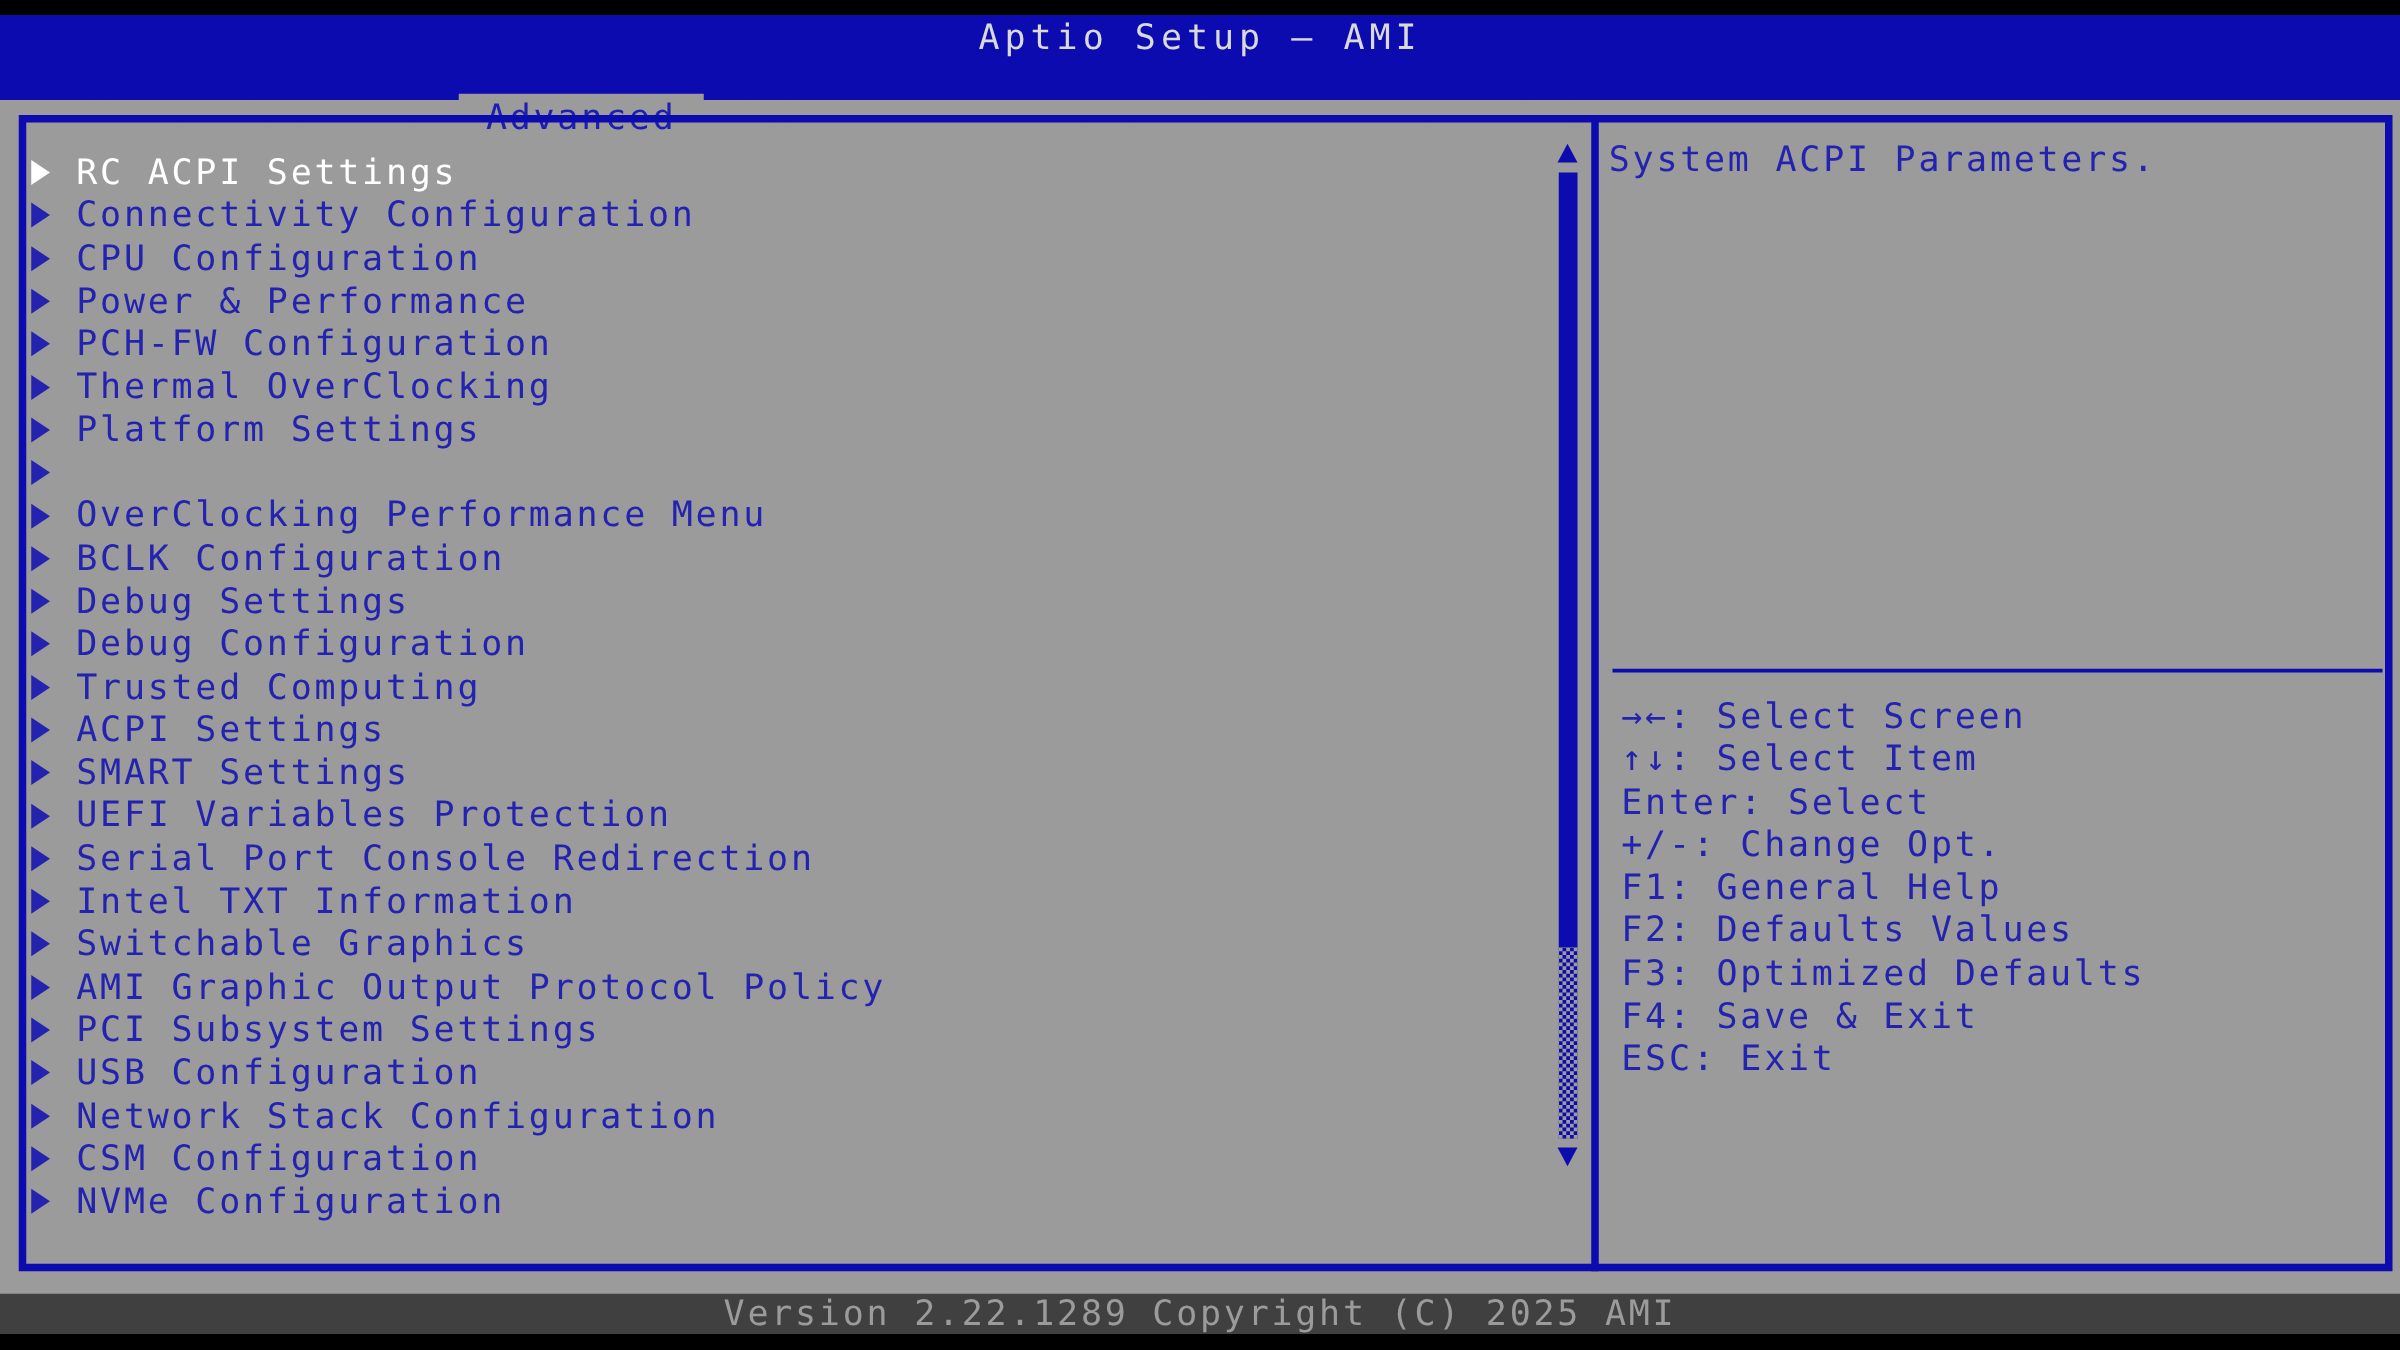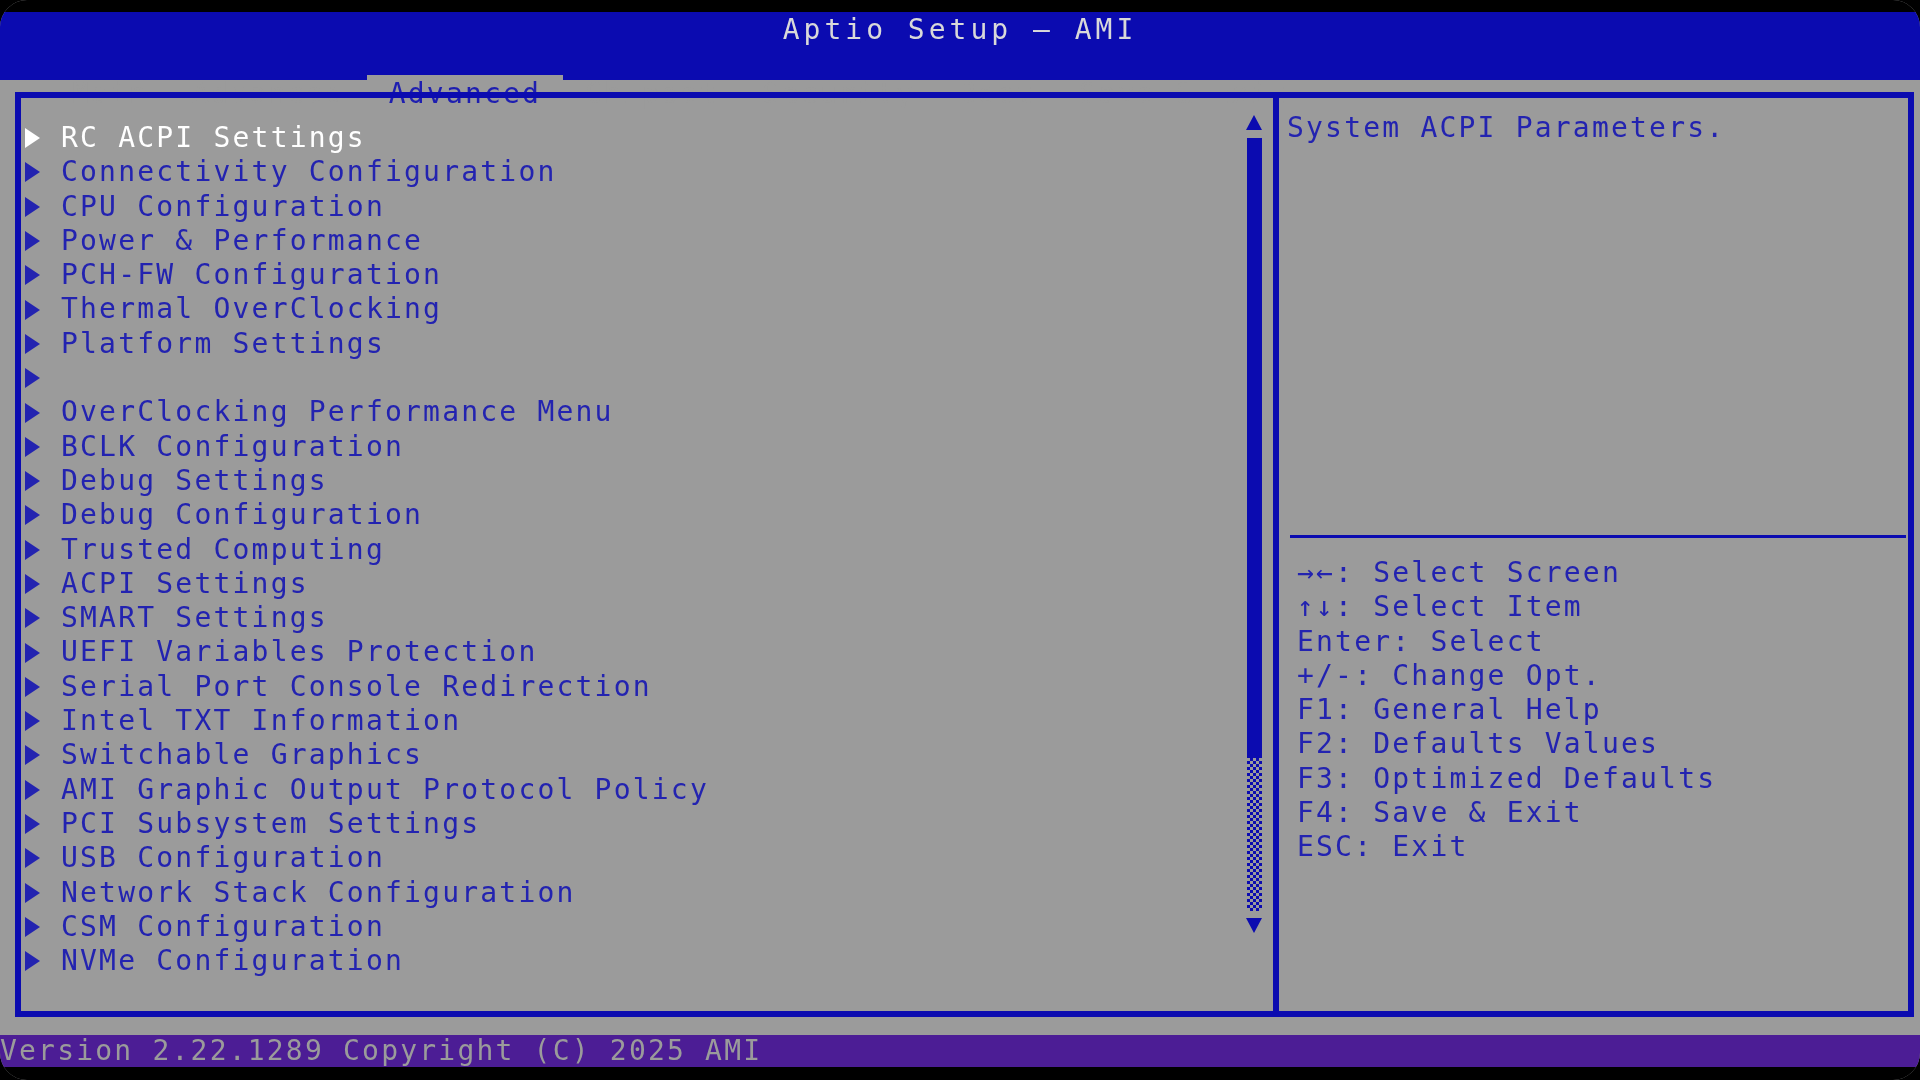--- a/index.html
+++ b/index.html
@@ -1,17 +1,17 @@
 <!DOCTYPE html>
 <html><head>
 <meta charset="utf-8">
 <style>
   html,body{margin:0;padding:0;background:#000;}
   .screen{position:relative;width:1920px;height:1080px;background:#9b9b9b;overflow:hidden;
-    font-family:"DejaVu Sans Mono",monospace;font-size:28px;letter-spacing:2.2px;border-radius:27px;
+    font-family:"DejaVu Sans Mono",monospace;font-size:28px;letter-spacing:2.2px;
     -webkit-font-smoothing:none;}
   .strip{position:absolute;left:0;width:1920px;background:#000;}
   .strip.top{top:0;height:12px;}
   .strip.bottom{top:1067px;height:13px;}
   .header-bar{position:absolute;left:0;top:12px;width:1920px;height:68px;background:#0b0bb0;}
   .app-title{position:absolute;left:0;top:1px;width:1920px;height:34px;line-height:34px;
     text-align:center;color:#d9d9d9;letter-spacing:4px;}
   .tab-row{position:absolute;left:50px;top:31px;height:37px;display:flex;margin-top:32px;}
   .tab{height:37px;line-height:37px;padding:0 22px;color:#9b9b9b;white-space:pre;}
   .tab.active{background:#9b9b9b;color:#1e1eb0;}
@@ -29,22 +29,22 @@
   .scroll-track{position:absolute;left:1247px;top:758px;width:15px;height:153px;
     background:conic-gradient(#0b0bb0 0 25%,#9b9b9b 0 50%,#0b0bb0 0 75%,#9b9b9b 0);
     background-size:6px 6px;}
   .scroll-down{position:absolute;left:1246px;top:918px;width:0;height:0;
     border-left:8px solid transparent;border-right:8px solid transparent;border-top:15px solid #0b0bb0;}
   .divider-v{position:absolute;left:1273px;top:92px;width:6px;height:925px;background:#0b0bb0;}
   .help-desc{position:absolute;left:1287px;top:111px;line-height:34.3px;color:#2323b0;white-space:pre;}
   .divider-h{position:absolute;left:1290px;top:535px;width:616px;height:3px;background:#0b0bb0;}
   .shortcut-list{position:absolute;left:1287px;top:556px;color:#2323b0;margin-left:10px;}
   .shortcut-line{height:34.3px;line-height:34.3px;white-space:pre;}
-  .version-bar{position:absolute;left:0;top:1035px;width:1920px;height:32px;background:#4c1d95;
-    color:#9b9b9b;line-height:32px;}
+  .version-bar{position:absolute;left:0;top:1035px;width:1920px;height:32px;background:#404040;
+    color:#9b9b9b;text-align:center;line-height:32px;}
 </style>
 </head>
 <body>
 
 <div class="screen">
   <div class="strip top"></div>
 
   <div class="header-bar">
     <div class="app-title">Aptio Setup – AMI</div>
     <div class="tab-row">

